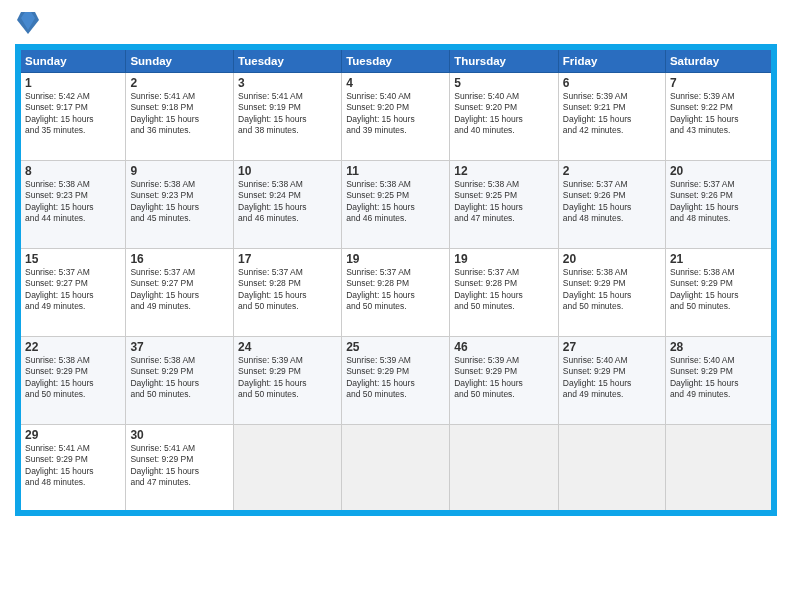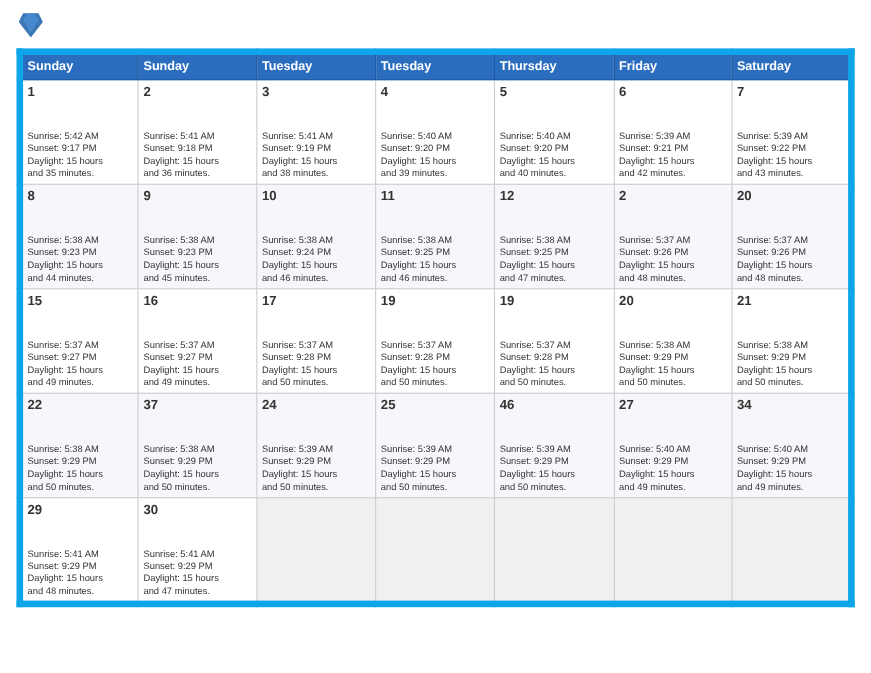--- a/index.html
+++ b/index.html
@@ -76,21 +76,20 @@
     .day-num {
       font-size: 12px;
       font-weight: bold;
       display: block;
       margin-bottom: 1px;
     }
     .day-info {
       font-size: 8.5px;
       line-height: 1.35;
       color: #333;
-      margin-top: 28px;
     }
     .empty-cell {
       background: #f0f0f0 !important;
     }
   </style>
 </head>
 <body>
 <div class="page">
 
   <div class="header">
@@ -315,21 +314,21 @@
 and 50 minutes.</div>
           </td>
           <td>
             <span class="day-num">27</span>
             <div class="day-info" style="white-space: pre-line;">Sunrise: 5:40 AM
 Sunset: 9:29 PM
 Daylight: 15 hours
 and 49 minutes.</div>
           </td>
           <td>
-            <span class="day-num">34</span>
+            <span class="day-num">28</span>
             <div class="day-info" style="white-space: pre-line;">Sunrise: 5:40 AM
 Sunset: 9:29 PM
 Daylight: 15 hours
 and 49 minutes.</div>
           </td>
         </tr>
         <tr>
           <td>
             <span class="day-num">29</span>
             <div class="day-info" style="white-space: pre-line;">Sunrise: 5:41 AM

